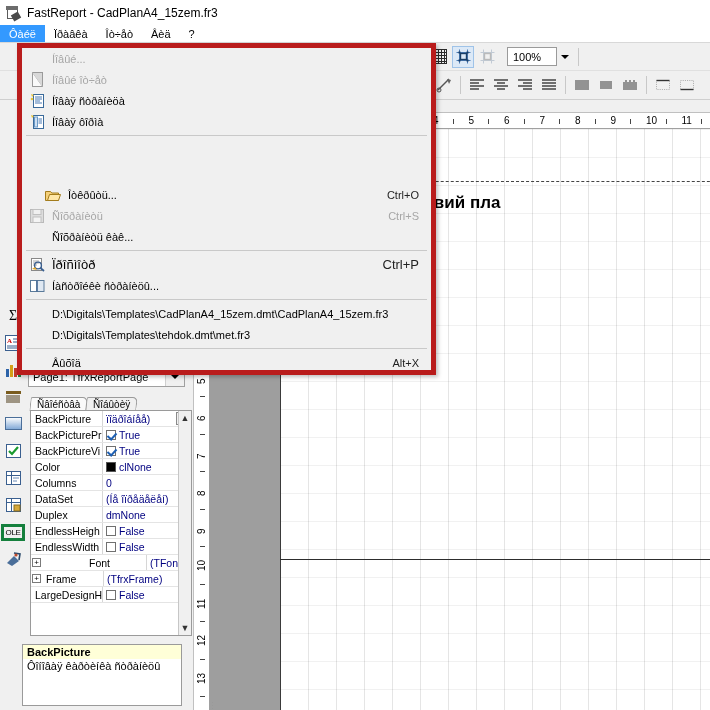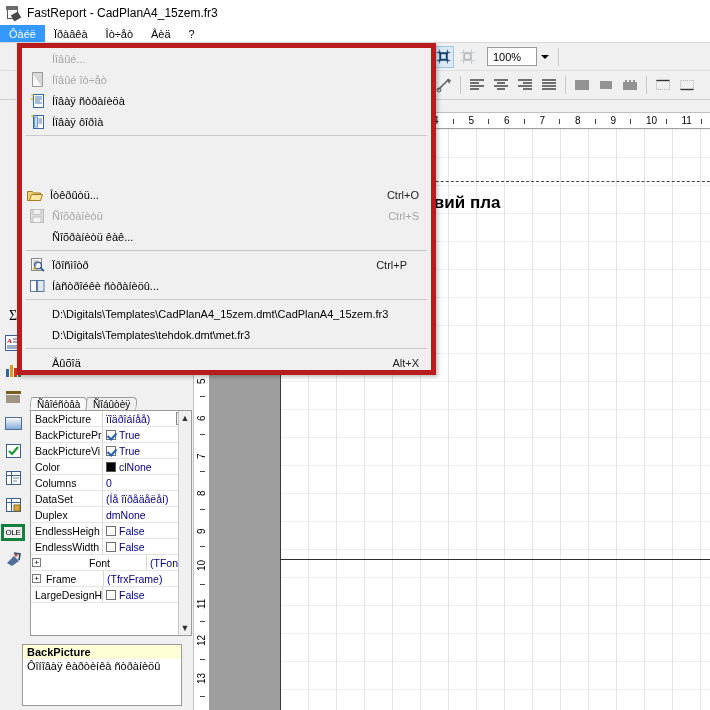--- a/index.html
+++ b/index.html
@@ -320,21 +320,21 @@
 
   <div class="menubar">
     <div class="menu-item active">Ôàéë</div>
     <div class="menu-item">Ïðàâêà</div>
     <div class="menu-item">Îò÷åò</div>
     <div class="menu-item">Âèä</div>
     <div class="menu-item">?</div>
   </div>
 
   <div class="toolbar-strip tb-row1">
-    <div class="tb-group" style="left:398px;">
+    <div class="tb-group" style="left:418px;">
       <div class="tb-sep"></div>
       <div class="tb-btn">
         <svg class="grid-ico" viewBox="0 0 15 15">
           <rect x="0.5" y="0.5" width="14" height="14" fill="none" stroke="#2b2b2b"></rect>
           <path d="M3.5 0.5V14.5M6.5 0.5V14.5M9.5 0.5V14.5M12.5 0.5V14.5M0.5 3.5H14.5M0.5 6.5H14.5M0.5 9.5H14.5M0.5 12.5H14.5" stroke="#2b2b2b" stroke-width="1"></path>
         </svg>
       </div>
       <div class="tb-btn pressed">
         <svg class="grid-ico" viewBox="0 0 15 15">
           <path d="M3.5 0.5V14.5M11.5 0.5V14.5M0.5 3.5H14.5M0.5 11.5H14.5" stroke="#4a7ab5" stroke-width="1"></path>
@@ -566,20 +566,26 @@
       <div class="sb-arrow">◁</div>
       <div class="sb-thumb"></div>
       <div class="sb-arrow">▷</div>
     </div>
 
     <div class="drag-strip">
       <div class="lines"></div>
       <div class="close-x">x</div>
     </div>
 
+    <div class="page-combo">
+      <span>Page1: TfrxReportPage</span>
+      <div class="btn">
+        <div class="tri-down"></div>
+      </div>
+    </div>
 
     <div class="prop-tabs">
       <div class="prop-tab active">
         <span>Ñâîéñòâà</span>
       </div>
       <div class="prop-tab">
         <span>Ñîáûòèÿ</span>
       </div>
     </div>
 
@@ -728,21 +734,21 @@
           <svg width="15" height="15" viewBox="0 0 15 15">
             <rect x="3.5" y="1.5" width="10" height="13" fill="#fff" stroke="#3a6a9a"></rect>
             <rect x="4.5" y="3" width="3" height="10" fill="#cfe0f2" stroke="#6a9ac8"></rect>
             <path d="M8.5 5H12M8.5 7H12M8.5 9H12" stroke="#4a7ab5" stroke-width="1"></path>
             <path d="M1 1 L4 2 L2 4 Z" fill="#e8c63a"></path>
           </svg>
         </span>
         <span>Íîâàÿ ôîðìà</span>
       </div>
       <div style="height: 1px; background: rgb(201, 201, 201); margin: 3px 4px;"></div>
-      <div style="display: flex; align-items: center; height: 21px; padding: 0px 12px 0px 4px; font-size: 11px; color: rgb(0, 0, 0); white-space: nowrap; cursor: default; margin-top: 48px;">
+      <div style="display: flex; align-items: center; height: 21px; padding: 0px 12px 0px 22px; font-size: 11px; color: rgb(0, 0, 0); white-space: nowrap; cursor: default; margin-top: 48px;">
         <span style="width: 18px; height: 16px; display: inline-flex; align-items: center; justify-content: center; flex: 0 0 auto; margin-right: 6px;">
           <svg width="16" height="14" viewBox="0 0 16 14">
             <path d="M0.5 3.5 L5.5 3.5 L6.8 5 L13.5 5 L13.5 12.5 L0.5 12.5 Z" fill="#f5d07a" stroke="#a37c1c"></path>
             <path d="M2.5 12.5 L4.5 6.5 L15.5 6.5 L13.5 12.5 Z" fill="#ffe7a8" stroke="#a37c1c"></path>
           </svg>
         </span>
         <span>Îòêðûòü...</span>
         <span style="margin-left: auto; padding-left: 24px; color: rgb(34, 34, 34);">Ctrl+O</span>
       </div>
       <div style="display: flex; align-items: center; height: 21px; padding: 0px 12px 0px 6px; font-size: 11px; color: rgb(166, 166, 166); white-space: nowrap; cursor: default;">
@@ -754,21 +760,21 @@
           </svg>
         </span>
         <span>Ñîõðàíèòü</span>
         <span style="margin-left: auto; padding-left: 24px; color: rgb(166, 166, 166);">Ctrl+S</span>
       </div>
       <div style="display: flex; align-items: center; height: 21px; padding: 0px 12px 0px 6px; font-size: 11px; color: rgb(0, 0, 0); white-space: nowrap; cursor: default;">
         <span style="width: 18px; height: 16px; display: inline-flex; align-items: center; justify-content: center; flex: 0 0 auto; margin-right: 6px;"></span>
         <span>Ñîõðàíèòü êàê...</span>
       </div>
       <div style="height: 1px; background: rgb(201, 201, 201); margin: 3px 4px;"></div>
-      <div style="display: flex; align-items: center; height: 21px; padding: 0px 24px 0px 6px; font-size: 11px; color: rgb(0, 0, 0); white-space: nowrap; cursor: default;">
+      <div style="display: flex; align-items: center; height: 21px; padding: 0px 12px 0px 6px; font-size: 13px; color: rgb(0, 0, 0); white-space: nowrap; cursor: default;">
         <span style="width: 18px; height: 16px; display: inline-flex; align-items: center; justify-content: center; flex: 0 0 auto; margin-right: 6px;">
           <svg width="15" height="15" viewBox="0 0 15 15">
             <rect x="1.5" y="1.5" width="10" height="12" fill="#fff" stroke="#888"></rect>
             <path d="M3 4H9M3 6H9M3 8H7" stroke="#aaa" stroke-width="1"></path>
             <circle cx="8" cy="8.5" r="3.4" fill="none" stroke="#3a5f8f" stroke-width="1.4"></circle>
             <path d="M10.5 11 L14 14" stroke="#3a5f8f" stroke-width="1.8"></path>
             <path d="M2 12 L5 10 L7 13 Z" fill="#e0a52a"></path>
           </svg>
         </span>
         <span>Ïðîñìîòð</span>

